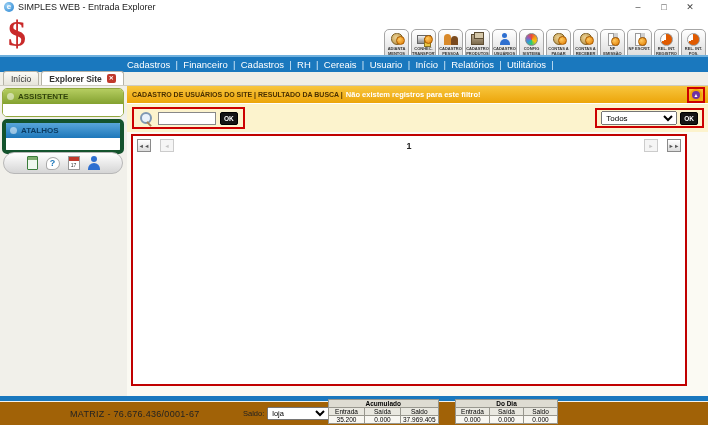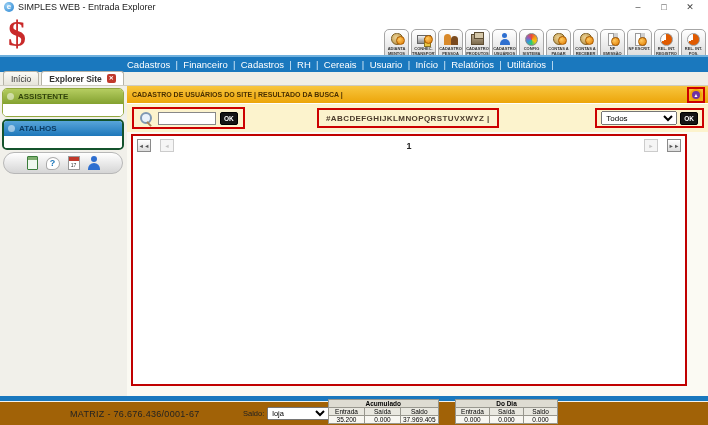--- a/index.html
+++ b/index.html
@@ -83,21 +83,21 @@
          border:1px solid #b5b3a8; border-bottom:none; border-radius:3px 3px 0 0;
          background:linear-gradient(#fbfaf6,#e6e4da); color:#333; cursor:pointer; }
   .tab.active { background:#fff; font-weight:bold; }
   .tab-close { width:9px; height:9px; background:#c0392b; border-radius:2px; color:#fff;
                font-size:6px; line-height:9px; text-align:center; margin-left:5px; cursor:pointer; }
 
   
   .sidebar { position:absolute; top:86px; left:0; width:127px; height:310px; background:#f1f0ea; }
   .panel { position:absolute; left:2px; width:122px; border-radius:5px; overflow:hidden; background:#fff; }
   .panel-assist { top:2px; border:1px solid #93a83e; }
-  .panel-atalhos { top:33px; border:2px solid #14532d; }
+  .panel-atalhos { top:33px; border:4px solid #14532d; }
   .phead { height:15px; display:flex; align-items:center; padding-left:15px;
            font-size:8px; font-weight:bold; position:relative; cursor:pointer; }
   .phead-green { background:linear-gradient(#b5cd60,#83a130); color:#31430a;text-align:right; }
   .phead-blue  { background:linear-gradient(#58a5da,#1d77ba); color:#0b3c63; }
   .pbullet { position:absolute; left:4px; top:4px; width:7px; height:7px; border-radius:50%;
              background:rgba(255,255,255,.5); }
   .pbody { height:12px; background:#fff; }
   .tray { position:absolute; left:3px; top:66px; width:120px; height:22px;
           border:1px solid #b7b7b7; border-radius:11px;
           background:linear-gradient(#ffffff,#d5d5d5);
@@ -312,32 +312,32 @@
     <span class="ic-calc"></span>
     <span class="ic-help"></span>
     <span class="ic-cal">17</span>
     <span class="ic-person-tray"></span>
   </div>
 </div>
 
 <div class="main">
   <div class="gold">
     <span class="gold-title">CADASTRO DE USUÁRIOS DO SITE | RESULTADO DA BUSCA |</span>
+    <span class="gold-msg">Não existem registros para este filtro!</span>
   </div>
   <div class="addbox ann">
     <span class="addbtn">▲</span>
   </div>
 
   <div class="filterband">
     <div class="searchbox ann">
       <span class="mag"></span>
       <input value="" style="">
       <span class="okbtn">OK</span>
     </div>
-    <div class="alphabox ann">#ABCDEFGHIJKLMNOPQRSTUVXWYZ  |</div>
     <div class="filterbox ann">
       <select>
         <option>Todos</option>
       </select>
       <span class="okbtn">OK</span>
     </div>
   </div>
 
   <div class="contentbox">
     <div class="pagerow">

